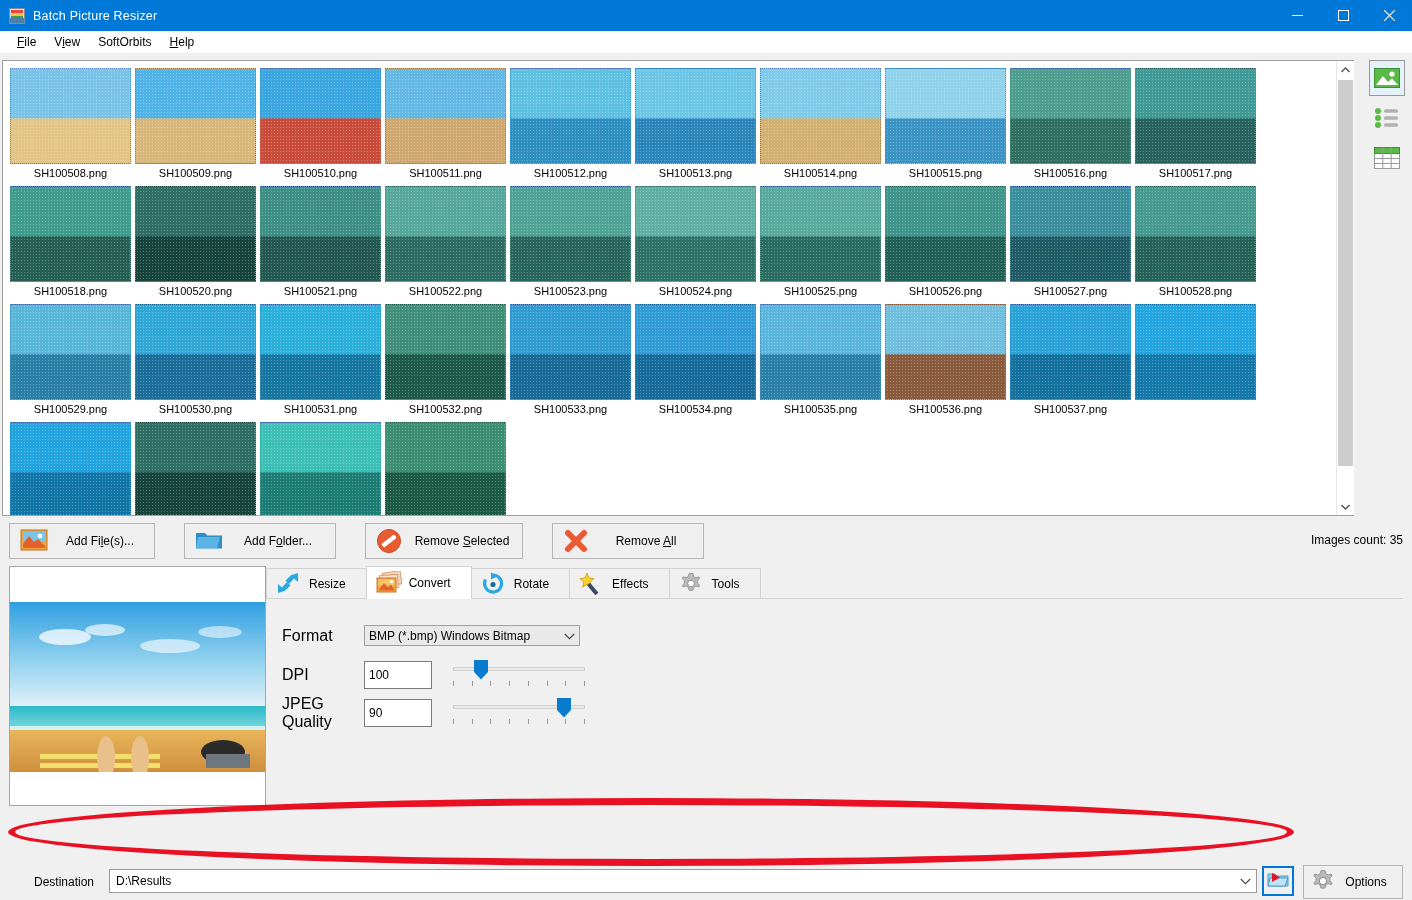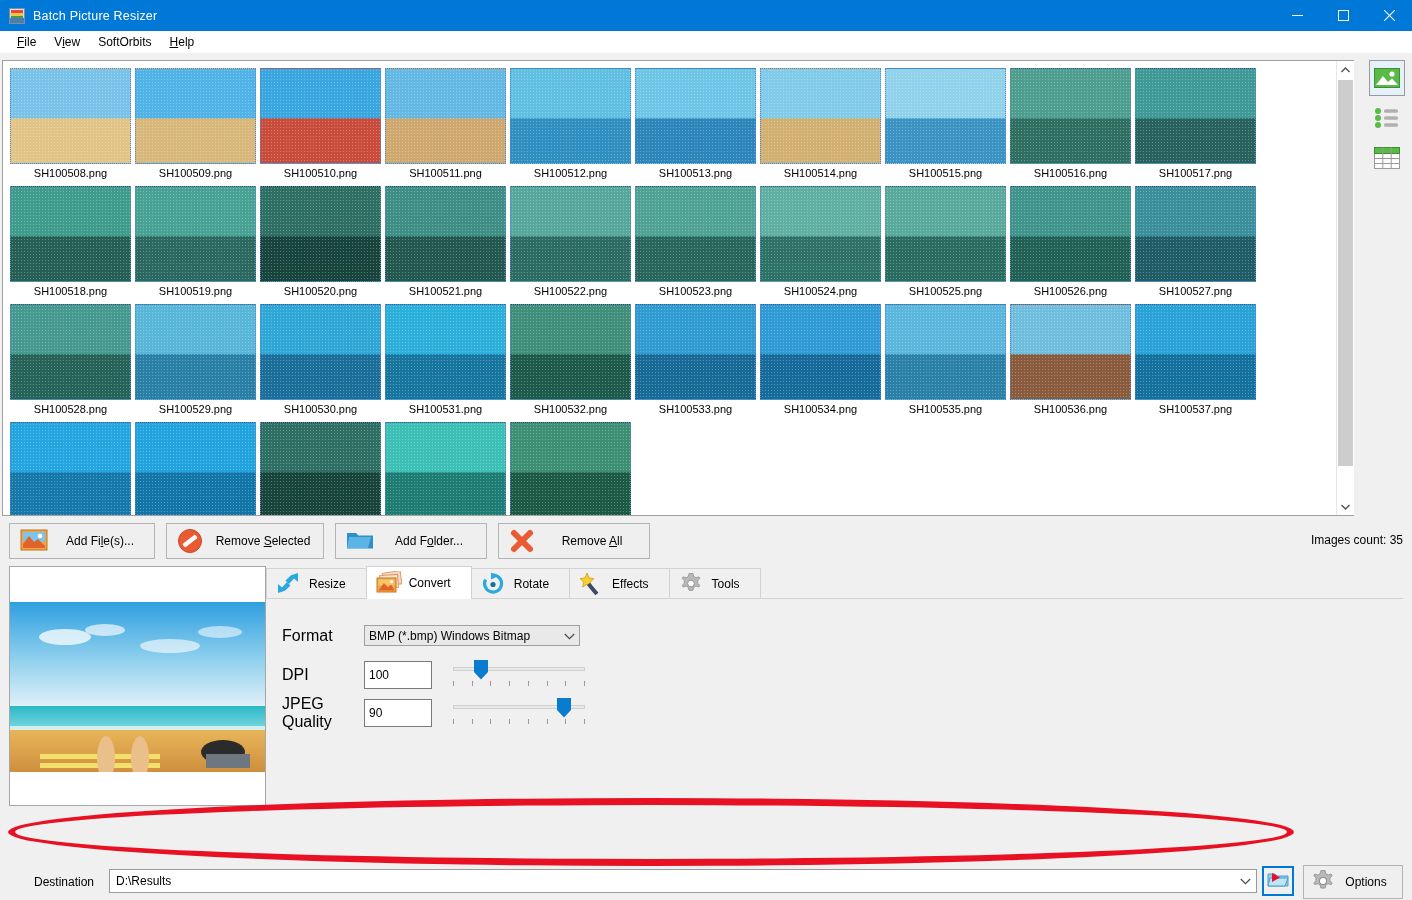--- a/index.html
+++ b/index.html
@@ -84,21 +84,21 @@
   #iconrail { position:absolute; left:1369px; top:7px; width:36px; }
   .railbtn {
     width:36px; height:36px; display:flex; align-items:center; justify-content:center;
     margin-bottom:4px; background:transparent;
   }
   .railbtn.active { background:#e5f1fb; border:1px solid #9a9a9a; }
   
   #filetoolbar { position:absolute; left:9px; top:470px; height:36px; display:flex; }
   .tbbtn {
     height:36px; background:#efefef; border:1px solid #b4b4b4;
-    display:flex; align-items:center; margin-right:11px; padding:0 12px 0 10px;
+    display:flex; align-items:center; margin-right:29px; padding:0 12px 0 10px;
     min-width:140px;
   }
   .tbbtn .tbicon { width:28px; height:26px; margin-right:10px; flex:none; position:relative; }
   .tbbtn .tblabel { flex:1; text-align:center; font-size:12px; }
   .tblabel u { text-decoration:underline; }
   #imgcount {
     position:absolute; right:9px; top:480px; font-size:12px; text-align:right;
   }
   
   #previewbox {
@@ -269,26 +269,20 @@
             <div class="thumbimg" style="background: linear-gradient(rgb(63, 154, 151) 0%, rgb(63, 154, 151) 52%, rgb(39, 98, 95) 53%, rgb(39, 98, 95) 100%);">
               <div style="position: absolute; inset: 0px; background-image: radial-gradient(rgba(255, 255, 255, 0.28) 0.6px, transparent 0.7px); background-size: 3px 3px;"></div>
             </div>
             <div class="thumbcaption">SH100517.png</div>
           </div>
           <div class="thumbcell">
             <div class="thumbimg" style="background: linear-gradient(rgb(63, 155, 140) 0%, rgb(63, 155, 140) 52%, rgb(37, 95, 84) 53%, rgb(37, 95, 84) 100%);">
               <div style="position: absolute; inset: 0px; background-image: radial-gradient(rgba(255, 255, 255, 0.28) 0.6px, transparent 0.7px); background-size: 3px 3px;"></div>
             </div>
             <div class="thumbcaption">SH100518.png</div>
-          </div>
-          <div class="thumbcell">
-            <div class="thumbimg" style="background: linear-gradient(rgb(71, 161, 148) 0%, rgb(71, 161, 148) 52%, rgb(42, 104, 96) 53%, rgb(42, 104, 96) 100%);">
-              <div style="position: absolute; inset: 0px; background-image: radial-gradient(rgba(255, 255, 255, 0.28) 0.6px, transparent 0.7px); background-size: 3px 3px;"></div>
-            </div>
-            <div class="thumbcaption">SH100519.png</div>
           </div>
           <div class="thumbcell">
             <div class="thumbimg" style="background: linear-gradient(rgb(46, 110, 99) 0%, rgb(46, 110, 99) 52%, rgb(23, 68, 60) 53%, rgb(23, 68, 60) 100%);">
               <div style="position: absolute; inset: 0px; background-image: radial-gradient(rgba(255, 255, 255, 0.28) 0.6px, transparent 0.7px); background-size: 3px 3px;"></div>
             </div>
             <div class="thumbcaption">SH100520.png</div>
           </div>
           <div class="thumbcell">
             <div class="thumbimg" style="background: linear-gradient(rgb(61, 143, 134) 0%, rgb(61, 143, 134) 52%, rgb(34, 88, 79) 53%, rgb(34, 88, 79) 100%);">
               <div style="position: absolute; inset: 0px; background-image: radial-gradient(rgba(255, 255, 255, 0.28) 0.6px, transparent 0.7px); background-size: 3px 3px;"></div>
@@ -470,37 +464,37 @@
       <div class="tbicon">
         <svg width="28" height="24" viewBox="0 0 28 24">
           <rect x="1" y="2" width="26" height="20" fill="#f3a33a" stroke="#b9762a"></rect>
           <rect x="3" y="4" width="22" height="10" fill="#7ec4e8"></rect>
           <circle cx="20" cy="8" r="2.3" fill="#fff"></circle>
           <polygon points="3,16 9,8 14,14 18,11 25,18 25,20 3,20" fill="#e2622b"></polygon>
         </svg>
       </div>
       <div class="tblabel">Add Fi<u>l</u>e(s)...</div>
     </div>
+    <div class="tbbtn" style="min-width:152px">
+      <div class="tbicon">
+        <svg width="28" height="24" viewBox="0 0 28 24">
+          <path d="M1 5 h9 l2.4 2.6 H27 v13 H1 Z" fill="#2f8fc9"></path>
+          <path d="M3 9 h22 l-3 11 H1 Z" fill="#5bb4e5"></path>
+        </svg>
+      </div>
+      <div class="tblabel">Add F<u>o</u>lder...</div>
+    </div>
     <div class="tbbtn" style="min-width:158px">
       <div class="tbicon">
         <svg width="26" height="26" viewBox="0 0 26 26">
           <circle cx="13" cy="13" r="11.5" fill="#ea5a33" stroke="#c84a26"></circle>
           <rect x="5" y="10.8" width="16" height="4.4" rx="1" fill="#fff" transform="rotate(-38 13 13)"></rect>
         </svg>
       </div>
       <div class="tblabel">Remove <u>S</u>elected</div>
-    </div>
-    <div class="tbbtn" style="min-width:152px">
-      <div class="tbicon">
-        <svg width="28" height="24" viewBox="0 0 28 24">
-          <path d="M1 5 h9 l2.4 2.6 H27 v13 H1 Z" fill="#2f8fc9"></path>
-          <path d="M3 9 h22 l-3 11 H1 Z" fill="#5bb4e5"></path>
-        </svg>
-      </div>
-      <div class="tblabel">Add F<u>o</u>lder...</div>
     </div>
     <div class="tbbtn" style="min-width:152px">
       <div class="tbicon">
         <svg width="26" height="26" viewBox="0 0 26 26">
           <g stroke="#ea5a33" stroke-width="6" stroke-linecap="round">
             <line x1="5" y1="5" x2="21" y2="21"></line>
               <line x1="21" y1="5" x2="5" y2="21"></line>
           </g>
         </svg>
       </div>

